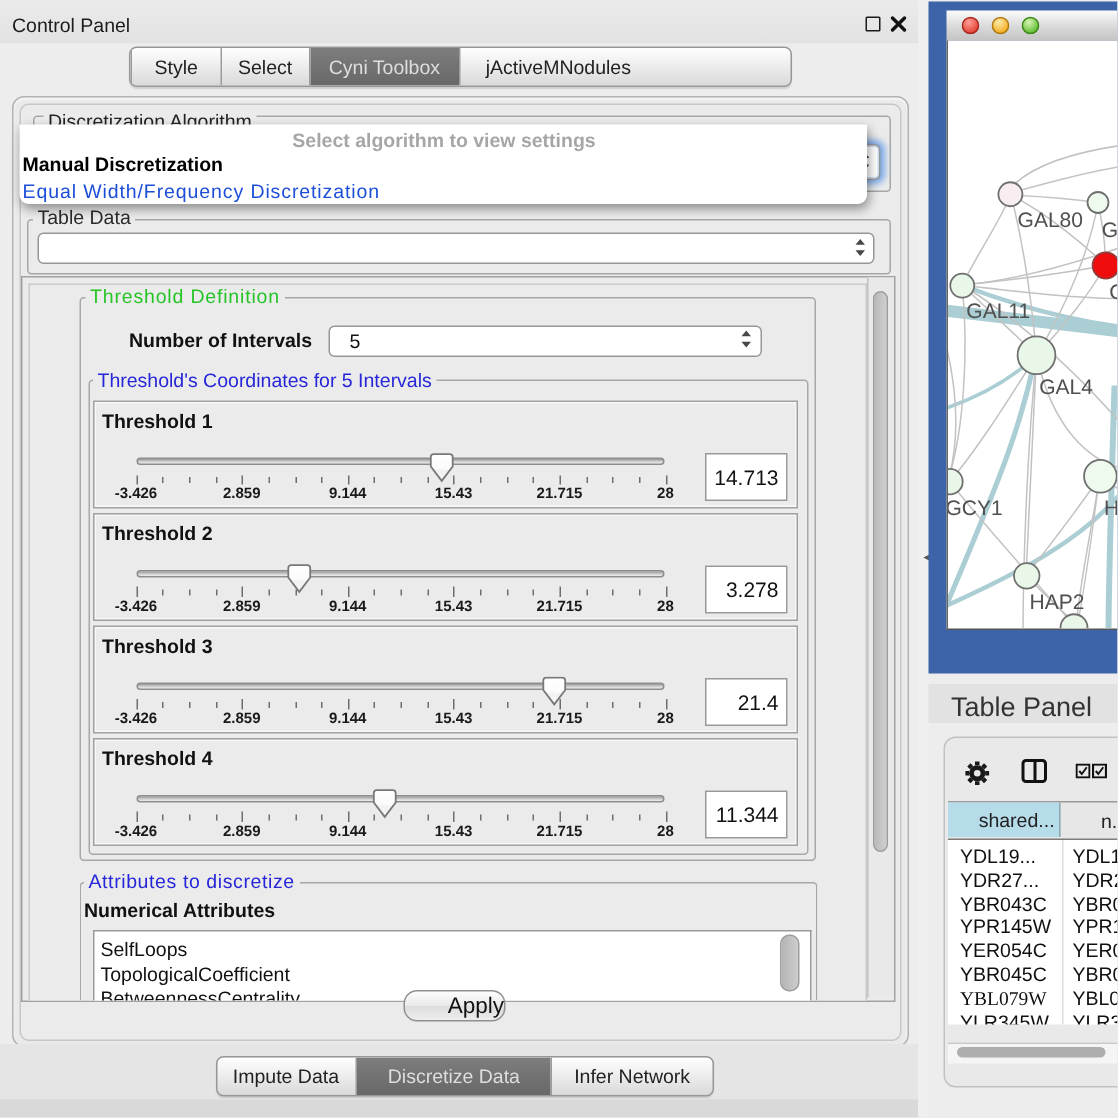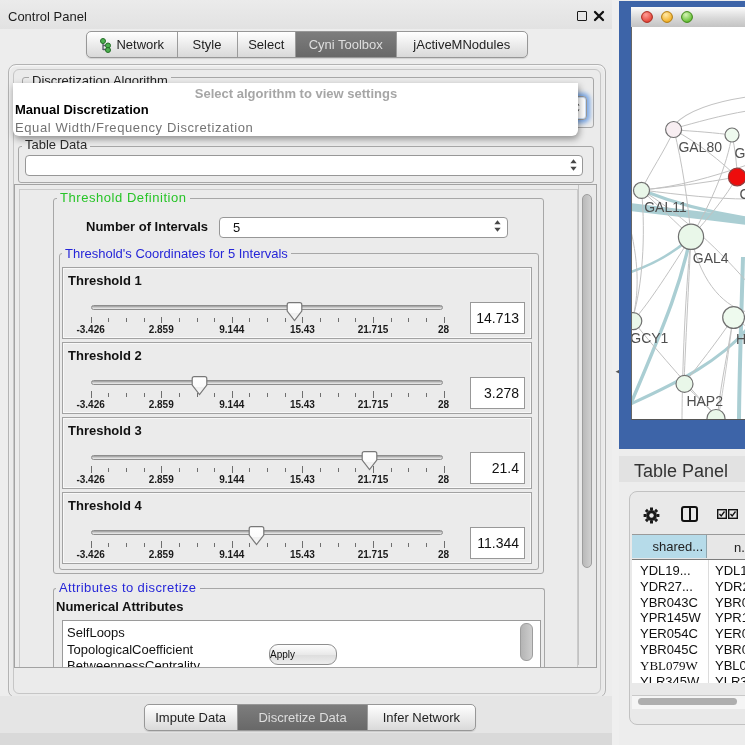--- a/index.html
+++ b/index.html
@@ -24,26 +24,20 @@
 <div id="root">
 
 <div class="ab" style="left:0;top:0;width:619px;height:29px;background:linear-gradient(#ebebeb,#e2e2e2);"></div>
 <div class="ab t13" style="left:8px;top:9px;">Control Panel</div>
 <div class="ab" style="left:577px;top:11px;width:8px;height:8px;border:1.6px solid #1a1a1a;border-radius:1px;"></div>
 <svg class="ab" style="left:593px;top:10px;" width="12" height="12" viewBox="0 0 12 12">
       <path d="M2 2 L10 10 M10 2 L2 10" stroke="#111" stroke-width="2.3" stroke-linecap="round"></path>
     </svg>
 <div class="ab" style="left:0;top:29px;width:619px;height:31px;background:#ededed;"></div>
 <div class="ab" style="left:86px;top:31px;width:440px;height:25px;border:1px solid #979797;border-radius:5px;background:linear-gradient(#fff,#d9d9d9);display:flex;overflow:hidden;box-shadow:0 1px 1px rgba(0,0,0,0.12);">
-<div style="width:89.5px;color:#222;display:flex;align-items:center;justify-content:center;font-size:13px;box-sizing:border-box;"><svg width="13" height="16" viewBox="0 0 13 16" style="margin-right:4px;">
-          <path d="M4 5 V13 M4 8.5 H8 M4 12.5 H8" stroke="#555b66" stroke-width="1.3" fill="none"></path>
-          <circle cx="4" cy="4" r="2.5" fill="#4db050" stroke="#256e28" stroke-width="1"></circle>
-          <circle cx="9" cy="8.5" r="2.5" fill="#4db050" stroke="#256e28" stroke-width="1"></circle>
-          <circle cx="9" cy="13" r="2.5" fill="#4db050" stroke="#256e28" stroke-width="1"></circle>
-        </svg>Network</div>
 <div style="width:60px;border-left:1px solid #9b9b9b;color:#222;display:flex;align-items:center;justify-content:center;font-size:13px;box-sizing:border-box;">Style</div>
 <div style="width:58.5px;border-left:1px solid #9b9b9b;color:#222;display:flex;align-items:center;justify-content:center;font-size:13px;box-sizing:border-box;">Select</div>
 <div style="width:100.5px;border-left:1px solid #9b9b9b;background:linear-gradient(#7d7d7d,#686868);color:#dedede;display:flex;align-items:center;justify-content:center;font-size:13px;box-sizing:border-box;">Cyni Toolbox</div>
 <div style="width:131.5px;border-left:1px solid #9b9b9b;color:#222;display:flex;align-items:center;justify-content:center;font-size:13px;box-sizing:border-box;">jActiveMNodules</div>
 </div>
 <div class="ab" style="left:8px;top:64px;width:596px;height:632px;border:1px solid #b3b3b3;border-radius:8px;background:#eaeaea;box-shadow:inset 0 1px 2px rgba(255,255,255,.8);"></div>
 <div class="ab" style="left:13px;top:68.5px;width:586px;height:623px;border:1px solid #c6c6c6;border-radius:6px;background:#ebebeb;"></div>
 <div class="grp" style="left:22px;top:77px;width:570px;height:49px;"></div>
 <div class="gtitle" style="left:29px;top:73.5px;color:#222;">Discretization Algorithm</div>
 <div class="combo" style="left:30px;top:96px;width:555px;height:22px;box-shadow:0 0 4px 2.5px rgba(96,152,229,.8), inset 0 0 0 1px rgba(120,170,235,.4);"></div>
@@ -244,32 +238,32 @@
 </div>
 <div class="ab" style="left:52.5px;top:588px;width:490px;height:78px;border:1px solid #a7a7a7;border-bottom:none;border-radius:3px 3px 0 0;"></div>
 <div class="gtitle" style="left:56px;top:581px;color:#2626d8;letter-spacing:0.4px;">Attributes to discretize</div>
 <div class="ab" style="left:56px;top:599px;font-size:13px;font-weight:bold;color:#111;">Numerical Attributes</div>
 <div class="ab" style="left:62px;top:620px;width:477px;height:46px;background:#fff;border:1px solid #9a9a9a;border-bottom:none;overflow:hidden;">
 <div style="position:absolute;left:4px;top:4px;font-size:13px;color:#111;">SelfLoops</div>
 <div style="position:absolute;left:4px;top:20.5px;font-size:13px;color:#111;">TopologicalCoefficient</div>
 <div style="position:absolute;left:4px;top:37px;font-size:13px;color:#111;">BetweennessCentrality</div>
 <div style="position:absolute;left:457px;top:2px;width:11px;height:36px;background:linear-gradient(90deg,#b4b4b4,#cdcdcd);border:1px solid #9d9d9d;border-radius:6px;"></div>
 </div>
-<div class="ab" style="left:269px;top:644px;width:66px;height:19px;border:1px solid #8f8f8f;border-radius:9px;background:linear-gradient(#fefefe,#e9e9e9 50%,#dcdcdc 50%,#ededed);text-align:left;line-height:19px;font-size:10px;color:#111;">Apply</div>
+<div class="ab" style="left:269px;top:660px;width:66px;height:19px;border:1px solid #8f8f8f;border-radius:9px;background:linear-gradient(#fefefe,#e9e9e9 50%,#dcdcdc 50%,#ededed);text-align:right;line-height:19px;font-size:15px;color:#111;">Apply</div>
 <div class="ab" style="left:0;top:696px;width:612px;height:49px;background:#e5e5e5;"></div>
 <div class="ab" style="left:0;top:733px;width:612px;height:12px;background:#d9d9d9;"></div>
 <div class="ab" style="left:143.5px;top:703.5px;width:330px;height:25px;border:1px solid #979797;border-radius:5px;background:linear-gradient(#fff,#d9d9d9);display:flex;overflow:hidden;box-shadow:0 1px 1px rgba(0,0,0,0.12);">
 <div style="width:98.3px;color:#222;display:flex;align-items:center;justify-content:center;font-size:13px;box-sizing:border-box;">Impute Data</div>
 <div style="width:139px;border-left:1px solid #9b9b9b;background:linear-gradient(#7d7d7d,#686868);color:#dedede;display:flex;align-items:center;justify-content:center;font-size:13px;box-sizing:border-box;">Discretize Data</div>
 <div style="width:114.1px;border-left:1px solid #9b9b9b;color:#222;display:flex;align-items:center;justify-content:center;font-size:13px;box-sizing:border-box;">Infer Network</div>
 </div>
 <div class="ab" style="left:13px;top:83px;width:564.5px;height:53px;background:#fff;border-radius:0 0 6px 6px;box-shadow:1px 3px 7px rgba(0,0,0,0.4);"></div>
 <div class="ab" style="left:0;top:86px;width:592px;text-align:center;font-size:13px;font-weight:bold;color:#a6a6a6;">Select algorithm to view settings</div>
 <div class="ab" style="left:15px;top:101.5px;font-size:13px;font-weight:bold;color:#000;">Manual Discretization</div>
-<div class="ab" style="left:15px;top:120px;font-size:13px;letter-spacing:0.6px;color:#737373;">Equal Width/Frequency Discretization</div>
+<div class="ab" style="left:15px;top:120px;font-size:13px;letter-spacing:0.6px;color:#1d4ed8;">Equal Width/Frequency Discretization</div>
 <div class="ab" style="left:612px;top:0;width:7px;height:745px;background:#efefef;"></div>
 <div class="ab" style="left:614px;top:367px;width:6px;height:8px;font-size:8px;color:#555;">◄</div>
 <div class="ab" style="left:619px;top:1px;width:126px;height:448px;background:#3d64a8;"></div>
 <div class="ab" style="left:631px;top:7px;width:114px;height:20px;background:linear-gradient(#fbfbfb,#d9d9d9 55%,#c3c3c3);border-bottom:1px solid #7e7e7e;"></div>
 <svg class="ab" style="left:641.3px;top:11.3px;" width="12" height="12" viewBox="0 0 12 12">
       <defs>
         <radialGradient id="g647" cx="0.4" cy="0.3" r="0.75">
           <stop offset="0" stop-color="#ff9d96"></stop>
           <stop offset="1" stop-color="#e0382b"></stop>
         </radialGradient>

